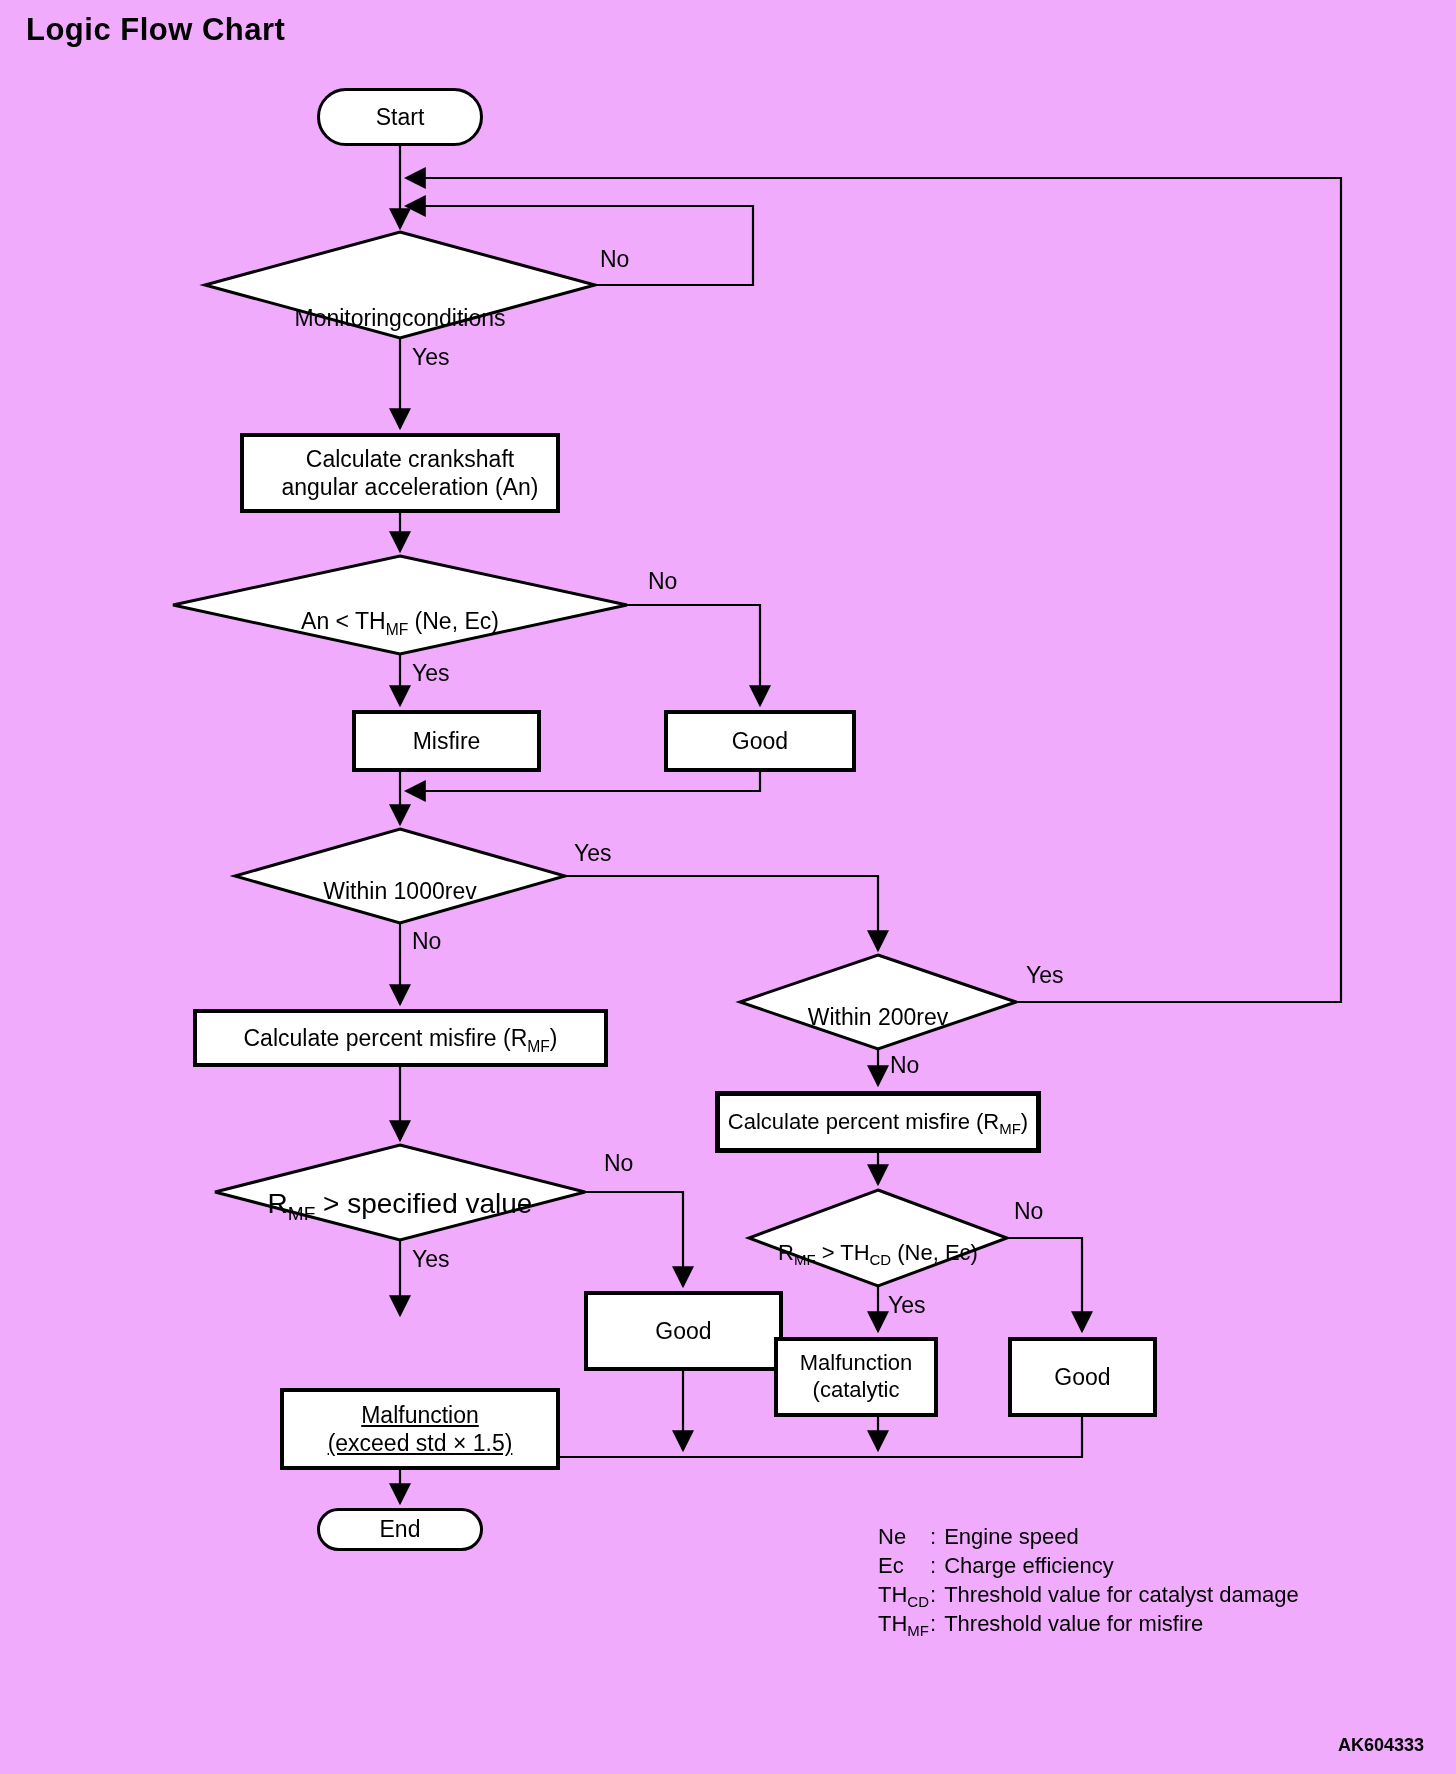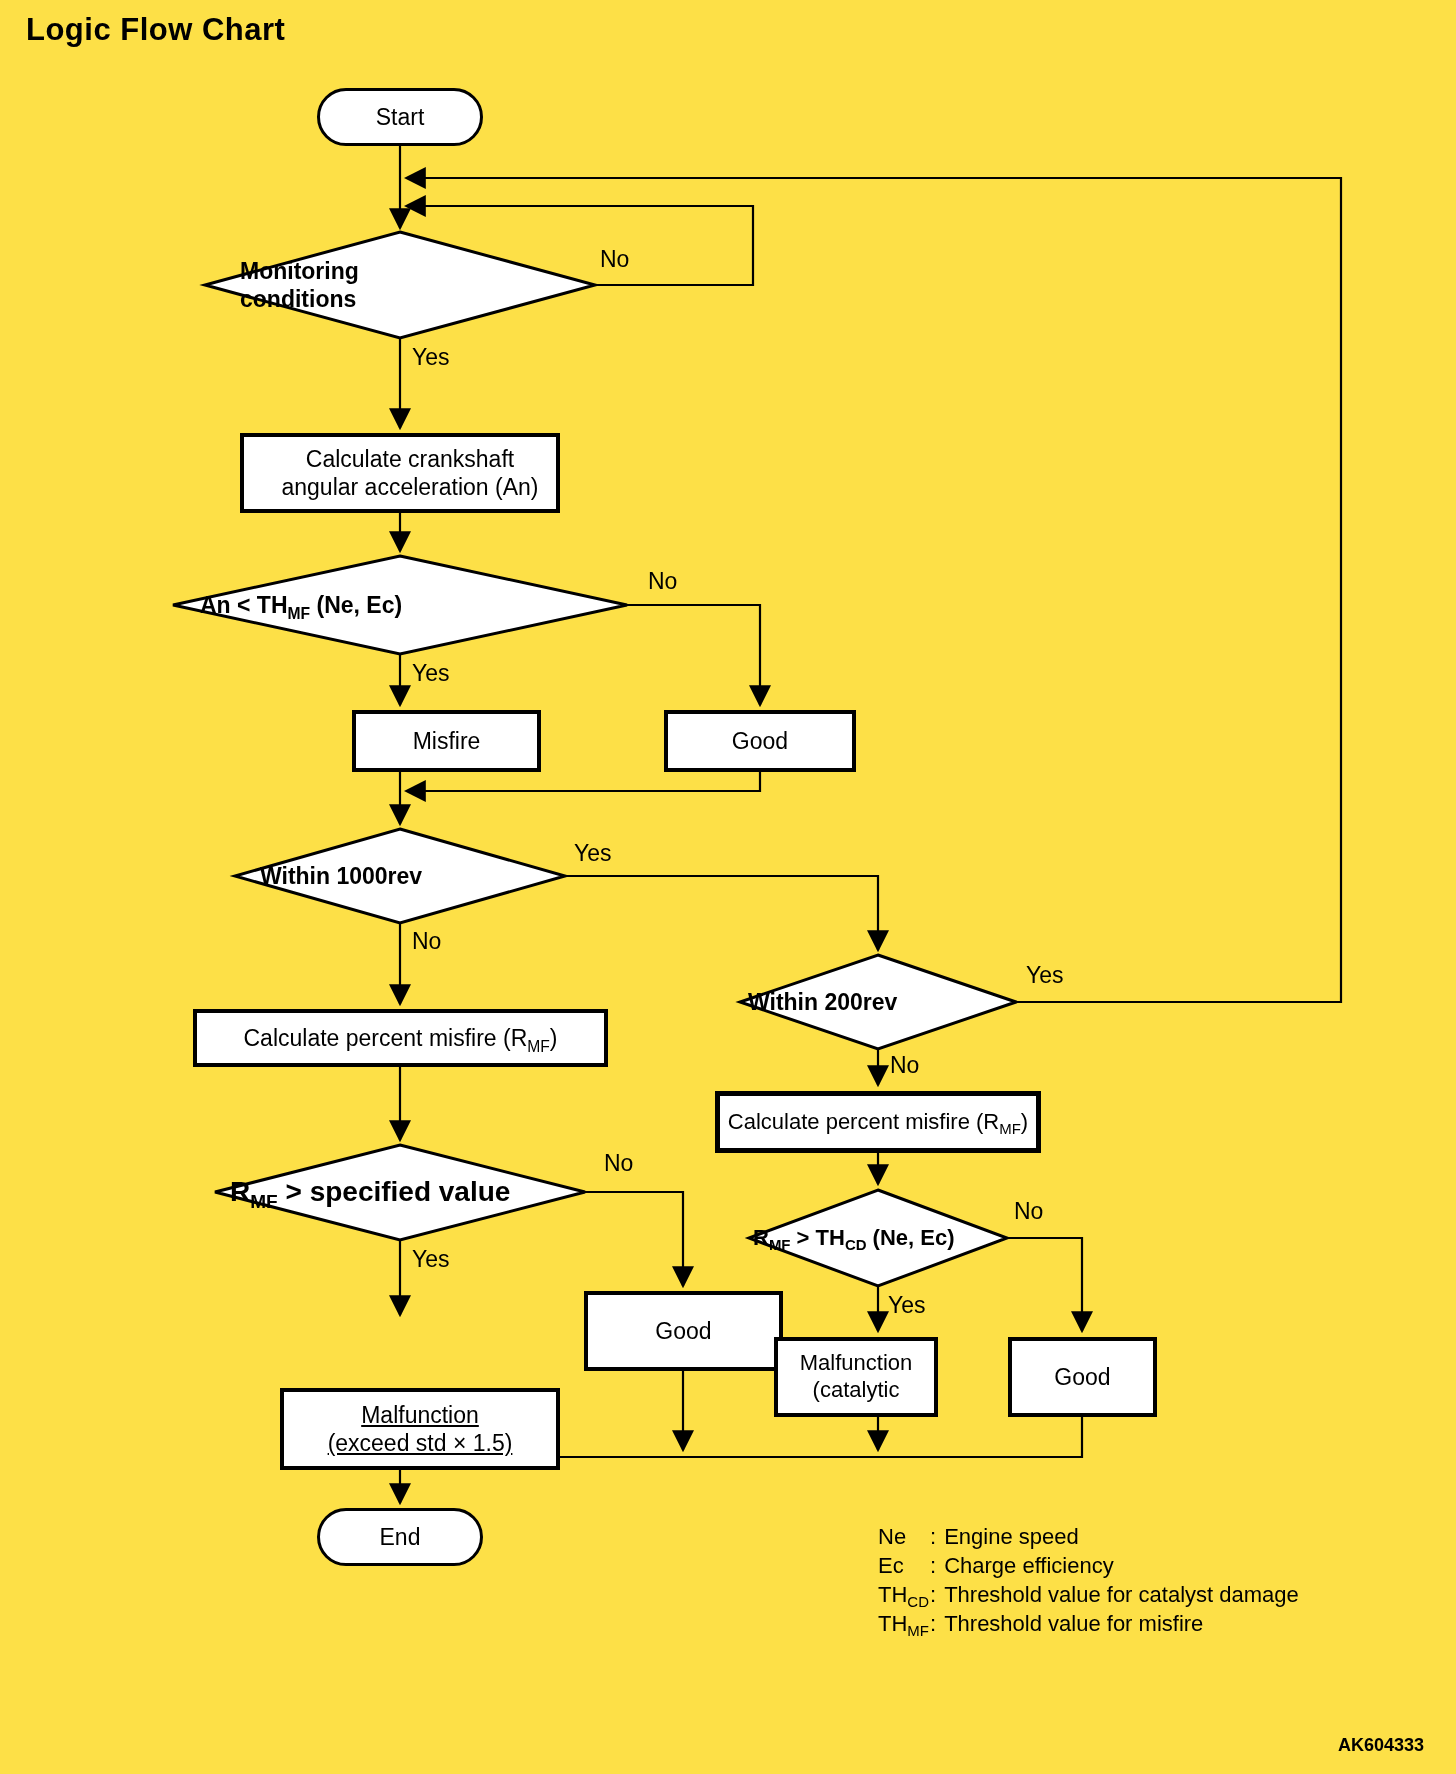--- a/index.html
+++ b/index.html
@@ -1,41 +1,41 @@
 <!DOCTYPE html>
 <html><head>
 <meta charset="utf-8">
 <style>
   * { margin:0; padding:0; box-sizing:border-box; }
   body { background:#ffffff; font-family:"Liberation Sans", sans-serif; }
   .canvas {
-    position:relative; width:1456px; height:1774px; background:#fde047;
+    position:relative; width:1456px; height:1774px; background:#f0abfc;
     color:#000; overflow:hidden;
   }
   .connectors { position:absolute; left:0; top:0; }
   .page-title {
     position:absolute; left:26px; top:12px;
     font-size:31px; font-weight:bold; letter-spacing:0.5px;
   }
   .figure-code {
     position:absolute; left:1338px; top:1735px;
     font-size:18px; font-weight:bold;
   }
   .node {
     position:absolute; display:flex; flex-direction:column;
     align-items:center; justify-content:center;
     font-size:23px; line-height:1.22; text-align:center; background:#fff;
   }
   .terminal { border:3px solid #000; border-radius:29px; }
   .box      { border:4px solid #000; }
   .box.thick{ border-width:5px; }
   .dlabel   {
-    position:absolute; display:flex; flex-direction:column;
-    align-items:flex-start; justify-content:center;
-    font-size:23px; line-height:1.22; text-align:center; background:transparent;font-weight:bold;
+    position:absolute; display:flex; flex-direction:row;
+    align-items:flex-end; justify-content:center;
+    font-size:23px; line-height:1.22; text-align:center; background:transparent;
   }
   .edge-label { position:absolute; font-size:23px; }
   sub.ss { font-size:68%; line-height:0; }
   .legend { position:absolute; left:878px; top:1522px; font-size:22px; line-height:29px; }
   .legend-row { white-space:nowrap; }
   .legend-term { display:inline-block; width:52px; }
   .legend-desc { margin-left:8px; }
 </style>
 </head>
 <body>
@@ -81,21 +81,21 @@
       <polygon points="878,1190 1007,1238 878,1286 749,1238"></polygon>
     </g>
   </svg>
 
   <div class="page-title">Logic Flow Chart</div>
   <div class="figure-code">AK604333</div>
 
   <div class="node terminal" style="left:317px; top:88px; width:166px; height:58px;">
     <span>Start</span>
   </div>
-  <div class="node terminal" style="left:317px; top:1508px; width:166px; height:58px;">
+  <div class="node terminal" style="left:317px; top:1508px; width:166px; height:43px;">
     <span>End</span>
   </div>
 
   <div class="dlabel" style="left:240px; top:238px; width:320px; height:94px;">
     <div>Monitoring</div>
     <div>conditions</div>
   </div>
   <div class="dlabel" style="left:200px; top:575px; width:400px; height:60px;">
     <div>
       <span>An &lt; TH</span><sub class="ss">MF</sub><span> (Ne, Ec)</span>

